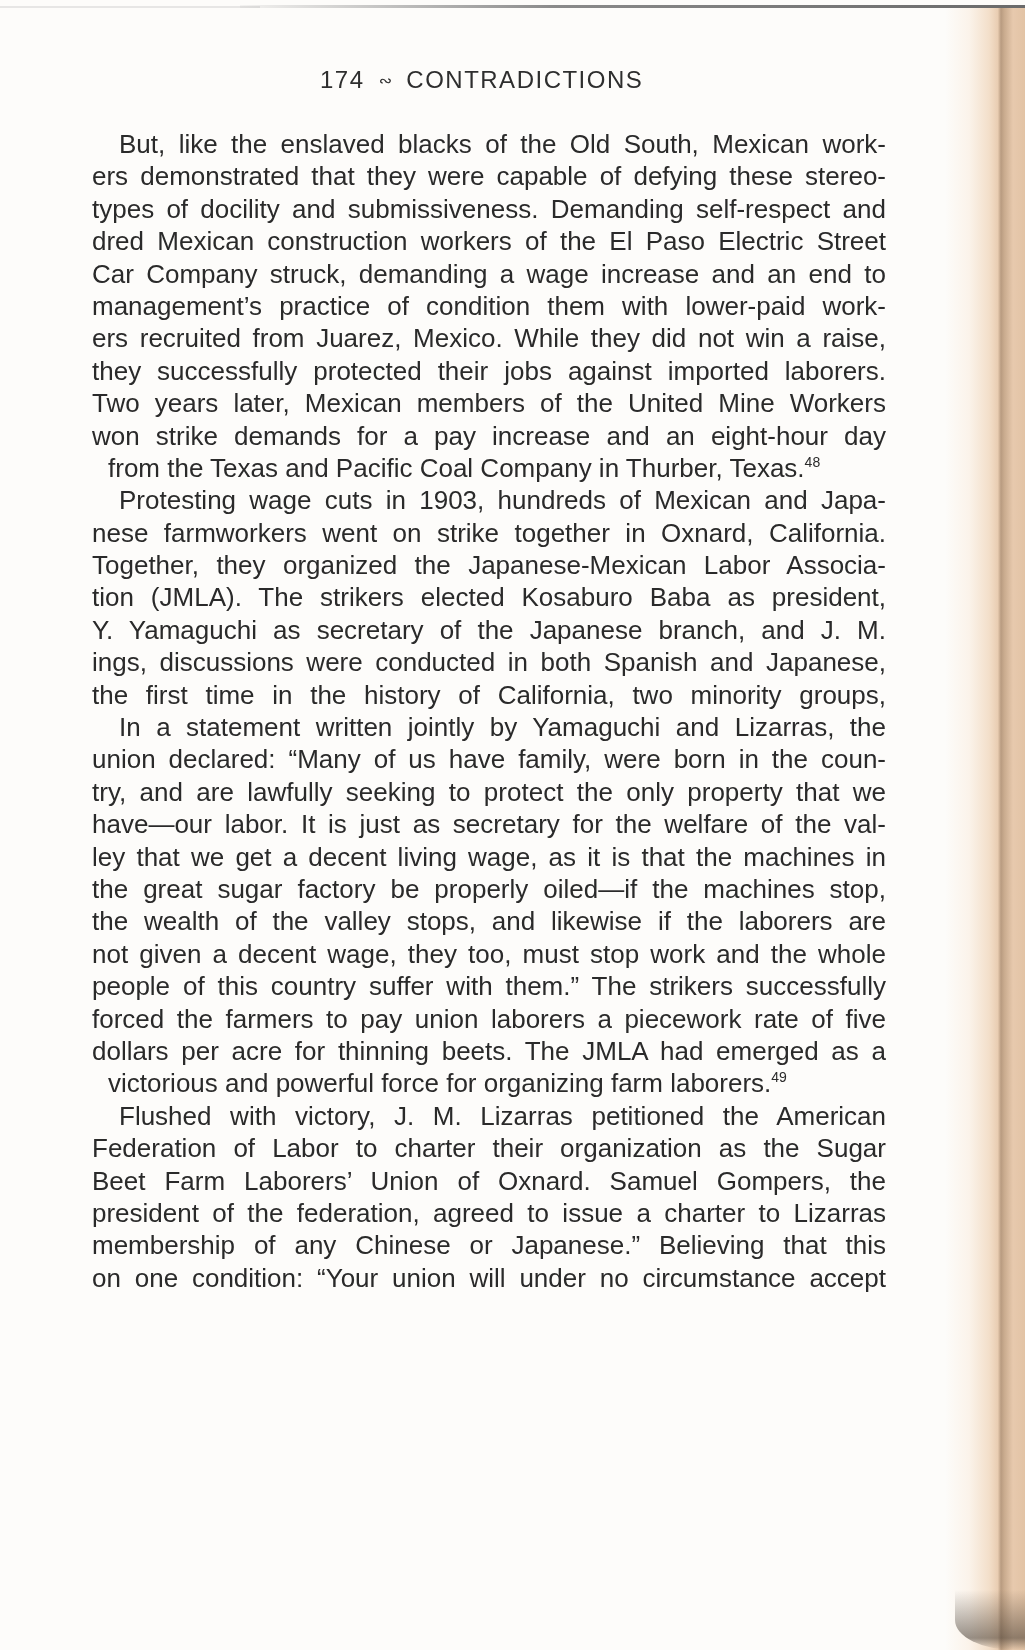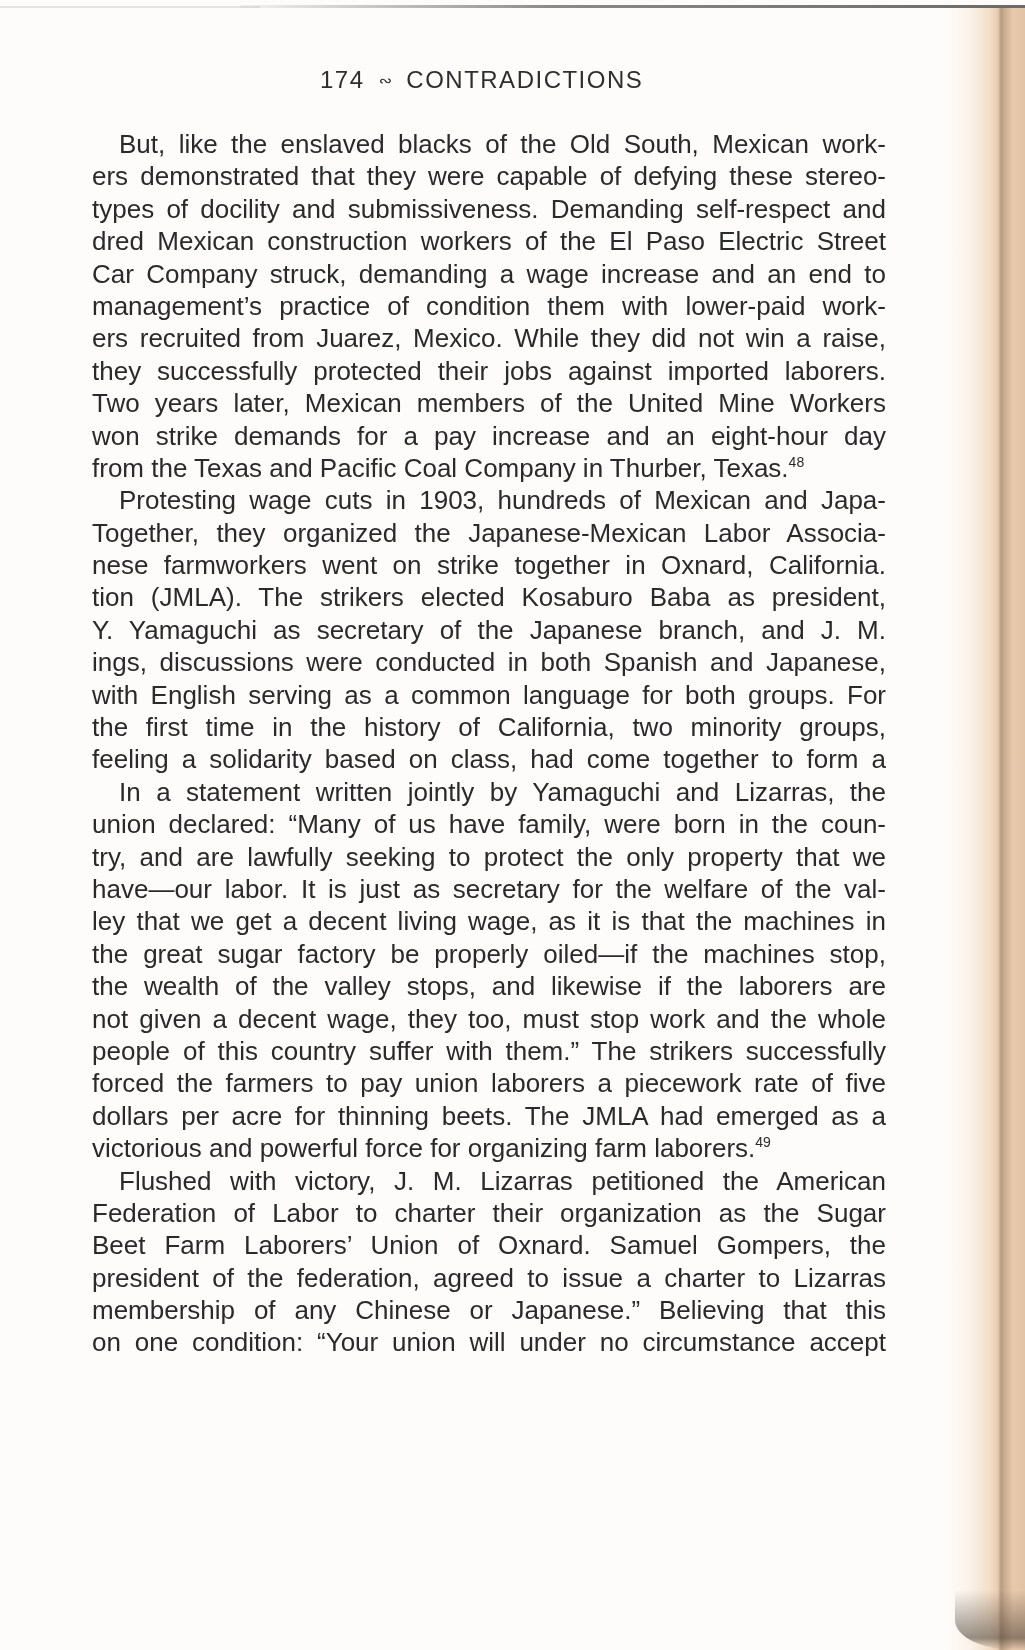--- a/index.html
+++ b/index.html
@@ -53,21 +53,21 @@
     color: #2a2a2a;
   }
   .line {
     display: block;
     text-align: justify;
     text-align-last: justify;
     white-space: nowrap;
     height: 32.4px;
     overflow: visible;
   }
-  .line.last { text-align-last: left; }
+  .line.last { text-align-last: left; margin-left: 16px; }
   .line.indent { padding-left: 27px; }
   sup { font-size: 14px; line-height: 0; vertical-align: 10px; }
 </style>
 </head>
 <body>
 
 <div class="top-edge-faint"></div>
 <div class="top-edge"></div>
 <div class="spine"></div>
 <div class="spine-shadow"></div>
@@ -87,28 +87,26 @@
       <span class="line"><span>Car Company struck, demanding a wage increase and an end to</span></span>
       <span class="line"><span>management’s practice of condition them with lower-paid work-</span></span>
       <span class="line"><span>ers recruited from Juarez, Mexico. While they did not win a raise,</span></span>
       <span class="line"><span>they successfully protected their jobs against imported laborers.</span></span>
       <span class="line"><span>Two years later, Mexican members of the United Mine Workers</span></span>
       <span class="line"><span>won strike demands for a pay increase and an eight-hour day</span></span>
       <span class="line last"><span>from the Texas and Pacific Coal Company in Thurber, Texas.</span><sup>48</sup></span>
     </div>
     <div>
       <span class="line indent"><span>Protesting wage cuts in 1903, hundreds of Mexican and Japa-</span></span>
+      <span class="line"><span>nese farmworkers went on strike together in Oxnard, California.</span></span>
       <span class="line"><span>Together, they organized the Japanese-Mexican Labor Associa-</span></span>
-      <span class="line"><span>nese farmworkers went on strike together in Oxnard, California.</span></span>
       <span class="line"><span>tion (JMLA). The strikers elected Kosaburo Baba as president,</span></span>
       <span class="line"><span>Y. Yamaguchi as secretary of the Japanese branch, and J. M.</span></span>
       <span class="line"><span>ings, discussions were conducted in both Spanish and Japanese,</span></span>
-      <span class="line"><span>with English serving as a common language for both groups. For</span></span>
       <span class="line"><span>the first time in the history of California, two minority groups,</span></span>
-      <span class="line"><span>feeling a solidarity based on class, had come together to form a</span></span>
     </div>
     <div>
       <span class="line indent"><span>In a statement written jointly by Yamaguchi and Lizarras, the</span></span>
       <span class="line"><span>union declared: “Many of us have family, were born in the coun-</span></span>
       <span class="line"><span>try, and are lawfully seeking to protect the only property that we</span></span>
       <span class="line"><span>have—our labor. It is just as secretary for the welfare of the val-</span></span>
       <span class="line"><span>ley that we get a decent living wage, as it is that the machines in</span></span>
       <span class="line"><span>the great sugar factory be properly oiled—if the machines stop,</span></span>
       <span class="line"><span>the wealth of the valley stops, and likewise if the laborers are</span></span>
       <span class="line"><span>not given a decent wage, they too, must stop work and the whole</span></span>

